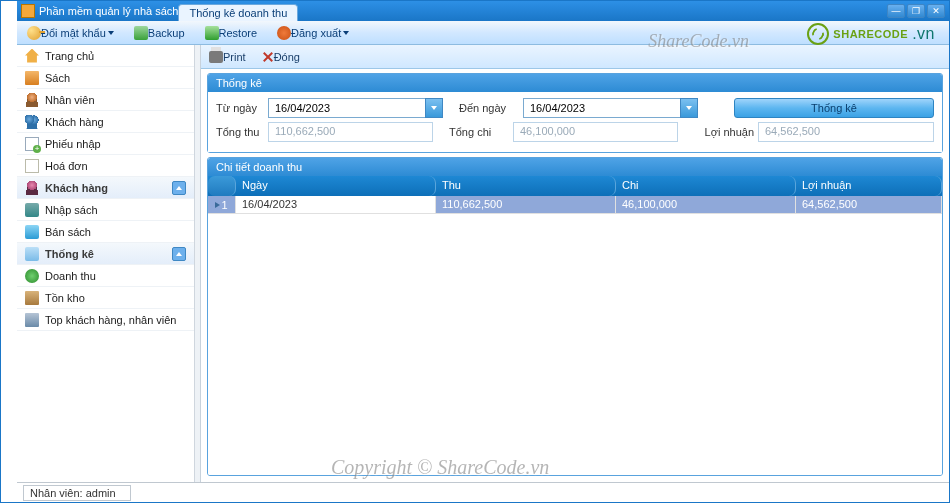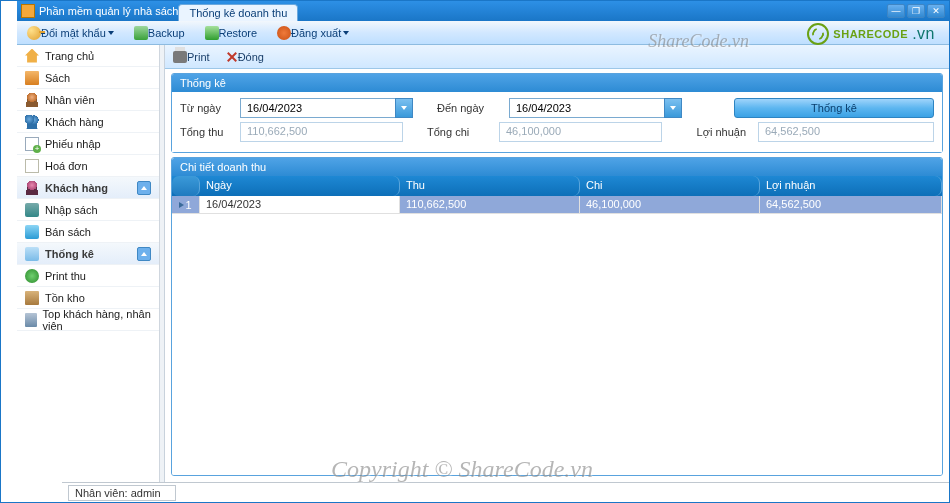--- a/index.html
+++ b/index.html
@@ -57,21 +57,21 @@
   .subtoolbar { height: 24px; background: linear-gradient(#eaf4ff,#d0e8ff); border-bottom: 1px solid #9dc7e8; display: flex; align-items: center; padding: 0 8px; gap: 16px;}
   .subbtn { display:flex;align-items:center;color:#1a3f6a;cursor:pointer;}
   .i-print{width:14px;height:12px;background:#7a7a7a;border-radius:2px;position:relative;}
   .i-print::before{content:"";position:absolute;top:-4px;left:2px;right:2px;height:4px;background:#e0e0e0;}
   .i-close{width:12px;height:12px;position:relative;}
   .i-close::before,.i-close::after{content:"";position:absolute;left:5px;top:0;width:2px;height:12px;background:#c0392b;}
   .i-close::before{transform:rotate(45deg);} .i-close::after{transform:rotate(-45deg);}
   .panel { margin: 4px 6px; border: 1px solid #59a3de; border-radius: 3px; }
   .panelhead { background: linear-gradient(#4fa3e6,#2d8bd4); color: #fff; padding: 3px 8px; border-top-left-radius:2px;border-top-right-radius:2px;}
   .panelbody { padding: 6px 8px; background: #fff;}
-  .formrow { display: flex; align-items: center; gap: 8px; margin-bottom: 4px;}
+  .formrow { display: flex; align-items: center; margin-bottom: 4px;}
   .formrow label { width: 52px; color:#333;}
   .formrow label.w60{width:64px;margin-left:16px;}
   .dateinput { flex: 1; display:flex; height:20px;}
   .dateinput input { flex:1; border:1px solid #7aaad0; border-right:none; padding:2px 6px; font-size:11px;}
   .dateinput .ddbtn { width:18px;background:linear-gradient(#7bc0f0,#3a99da);border:1px solid #3f88c4;display:flex;align-items:center;justify-content:center;}
   .dateinput .ddbtn .tri{width:0;height:0;border-left:3px solid transparent;border-right:3px solid transparent;border-top:4px solid #fff;}
   .readonly { flex:1;height:20px;border:1px solid #bcd4e8;background:#fff;color:#9aaab8;padding:2px 6px;}
   .bigbtn { width:200px;height:20px;background:linear-gradient(#9fd4fb,#5db6f0,#3ba2e5);border:1px solid #2d84c2;border-radius:3px;color:#0a3f6e;text-align:center;line-height:18px;cursor:pointer;}
   
   .gridpanel { margin: 0 6px 6px; border:1px solid #59a3de; border-radius:3px; flex:1; display:flex; flex-direction:column; overflow:hidden;}
@@ -80,26 +80,26 @@
   .gridhead .cell{padding:3px 6px;border-right:1px solid #5aa5db;border-radius:7px;}
   .gridrow { display:flex; height:18px; background:#fff;}
   .gridrow .cell{padding:2px 6px;border-right:1px solid #e0e0e0;border-bottom:1px solid #e0e0e0;color:#333;}
   .gridrow.sel .cell{background:#8fa8d9;color:#fff;}
   .gridrow.sel .cell.c-ngay{background:#fff;color:#333;}
   .gridrow .rowhead{width:28px;background:linear-gradient(#d8ecfc,#bddcf5);display:flex;align-items:center;justify-content:center;gap:1px;color:#3a6a9a;}
   .gridrow .rowhead .indic{width:0;height:0;border-top:3px solid transparent;border-bottom:3px solid transparent;border-left:5px solid #3a6a9a;}
   .gridhead .rowhead{width:28px;background:linear-gradient(#3b9ad9,#1f7abf);}
   .c-ngay{width:200px;} .c-thu{width:180px;} .c-chi{width:180px;} .c-ln{flex:1;}
   
-  .statusbar { height:20px; background:#fff; border-top:1px solid #c0c8d0; display:flex;align-items:center;padding:0 6px;color:#333;margin-left:45px;}
+  .statusbar { height:20px; background:#fff; border-top:1px solid #c0c8d0; display:flex;align-items:center;padding:0 6px;color:#333;}
   .statusbar .box{border:1px solid #c0c8d0;background:#fff;padding:1px 14px 1px 6px;}
   
   .wm { position:absolute; color:rgba(120,120,120,0.55); font-size:18px; font-family: Georgia, serif; font-style: italic; pointer-events:none; text-shadow:1px 1px 2px rgba(255,255,255,0.6);}
   .wm1{right:200px;top:30px;}
-  .wm2{left:330px;top:455px;font-size:24px;}
+  .wm2{left:330px;top:455px;font-size:20px;}
   .rel{position:relative;padding-left:16px;}
 </style>
 </head>
 <body>
 <div class="window rel">
 
   <div class="titlebar">
     <span class="appicon"></span>
     <span class="title">Phần mềm quản lý nhà sách</span>
     <div class="tabstrip">
@@ -191,21 +191,21 @@
         <div class="left">
             <span class="icon i-stats"></span>
         <span>Thống kê</span>
           </div>
         <span class="collbtn">
             <span class="inner"></span>
           </span>
       </div>
       <div class="navitem">
           <span class="icon i-money"></span>
-          <span>Print thu</span>
+          <span>Doanh thu</span>
         </div>
       <div class="navitem">
           <span class="icon i-box"></span>
           <span>Tồn kho</span>
         </div>
       <div class="navitem">
           <span class="icon i-top"></span>
           <span>Top khách hàng, nhân viên</span>
         </div>
     </div>

